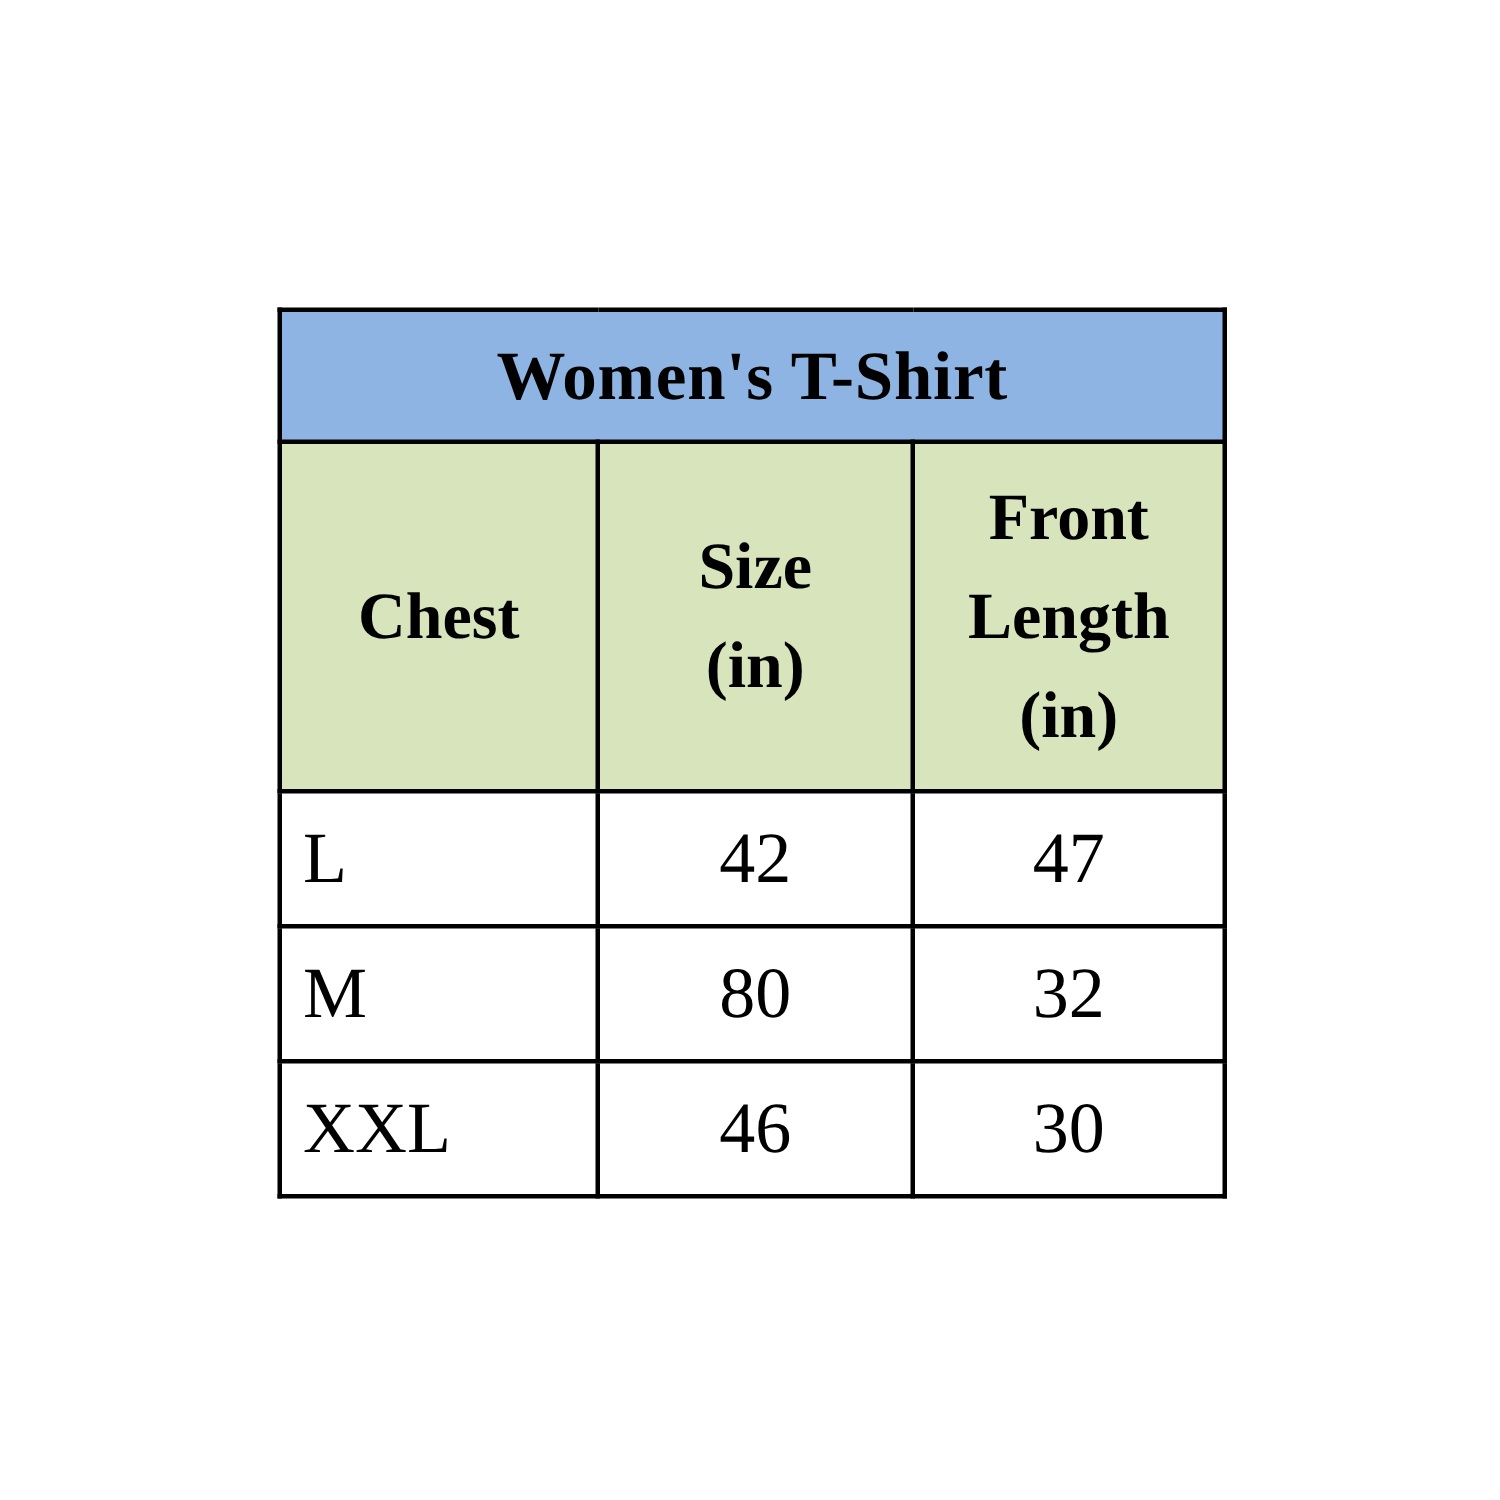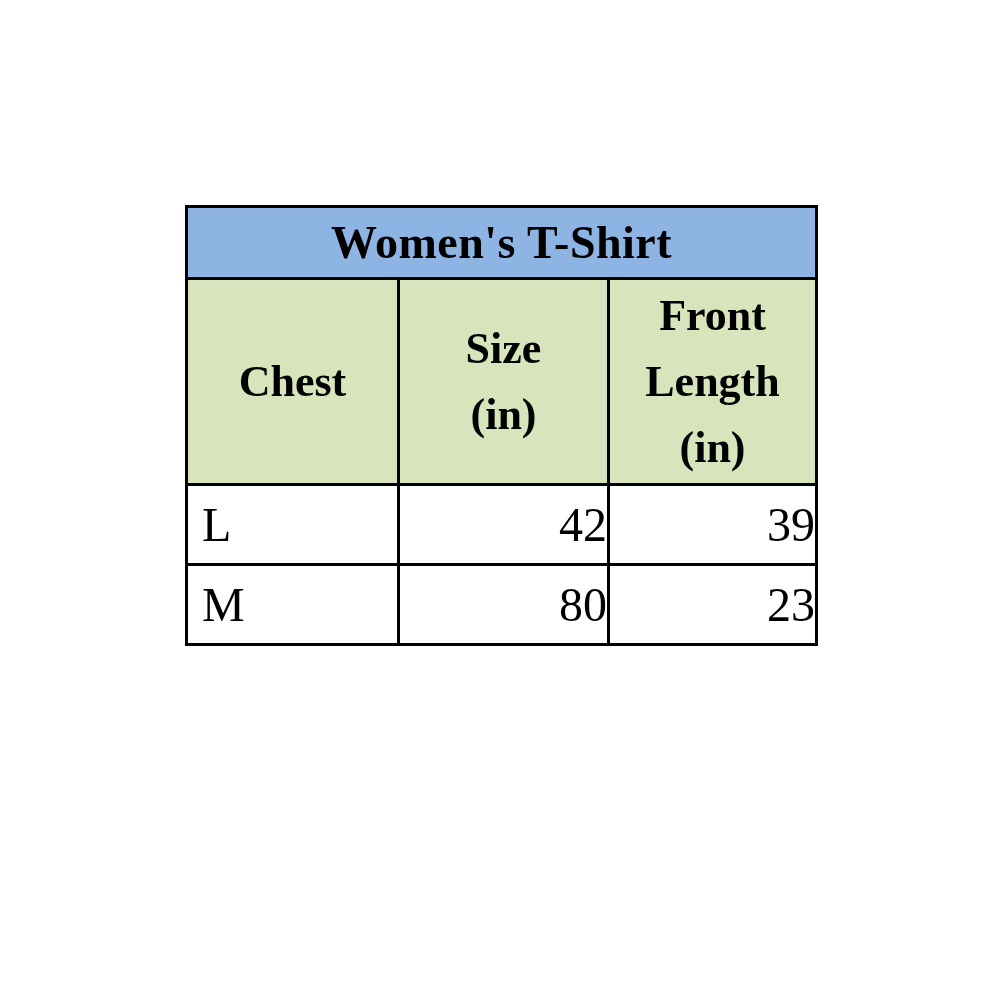--- a/index.html
+++ b/index.html
@@ -25,21 +25,21 @@
     table-layout: fixed;
     width: 630px;
   }
   table.size-chart col.c1 { width: 212px; }
   table.size-chart col.c2 { width: 210px; }
   table.size-chart col.c3 { width: 208px; }
   table.size-chart th,
   table.size-chart td {
     border: 3px solid var(--border-color, #000);
     margin: 0;
-    padding: 0;
+    padding: 16px;
     vertical-align: middle;
     overflow: hidden;
   }
   tr.title-row { height: 72px; }
   .title-cell {
     background: var(--title-bg, #8DB4E2);
     font-size: 46px;
     font-weight: bold;
     text-align: center;
     letter-spacing: 0.5px;
@@ -57,21 +57,21 @@
   tr.data-row td {
     background: var(--cell-bg, #FFFFFF);
     font-size: 48px;
     font-weight: normal;
   }
   .size-cell {
     text-align: left;
     padding-left: 14px !important;
   }
   .num-cell {
-    text-align: right;
+    text-align: center;
   }
 </style>
 </head>
 <body>
 
 <div class="canvas">
   <table class="size-chart">
     <colgroup>
       <col class="c1">
         <col class="c2">
@@ -85,22 +85,27 @@
         <th class="header-cell">Chest</th>
         <th class="header-cell">Size
 (in)</th>
         <th class="header-cell">Front
 Length
 (in)</th>
       </tr>
       <tr class="data-row">
         <td class="size-cell">L</td>
         <td class="num-cell">42</td>
-        <td class="num-cell">39</td>
+        <td class="num-cell">47</td>
       </tr>
       <tr class="data-row">
         <td class="size-cell">M</td>
         <td class="num-cell">80</td>
-        <td class="num-cell">23</td>
+        <td class="num-cell">32</td>
+      </tr>
+      <tr class="data-row">
+        <td class="size-cell">XXL</td>
+        <td class="num-cell">46</td>
+        <td class="num-cell">30</td>
       </tr>
     </tbody>
   </table>
 </div>
 
 </body></html>

